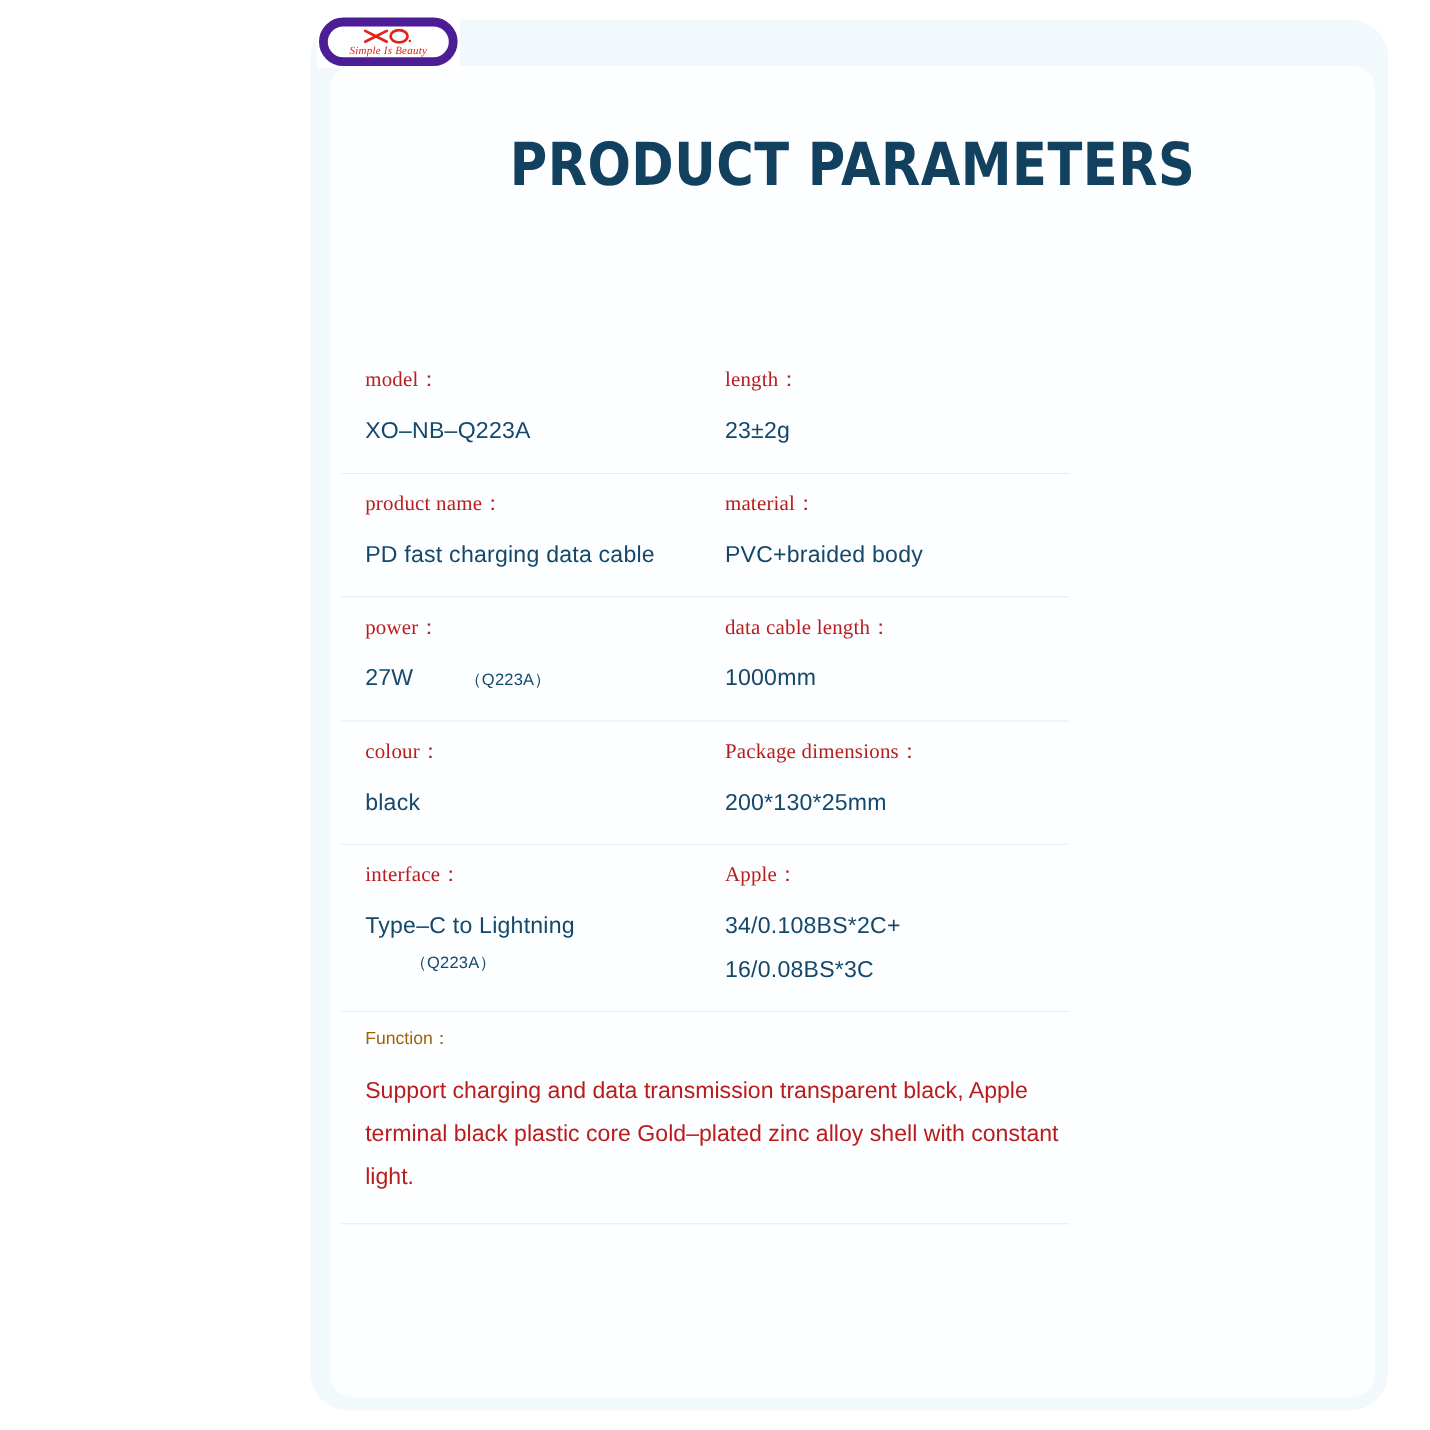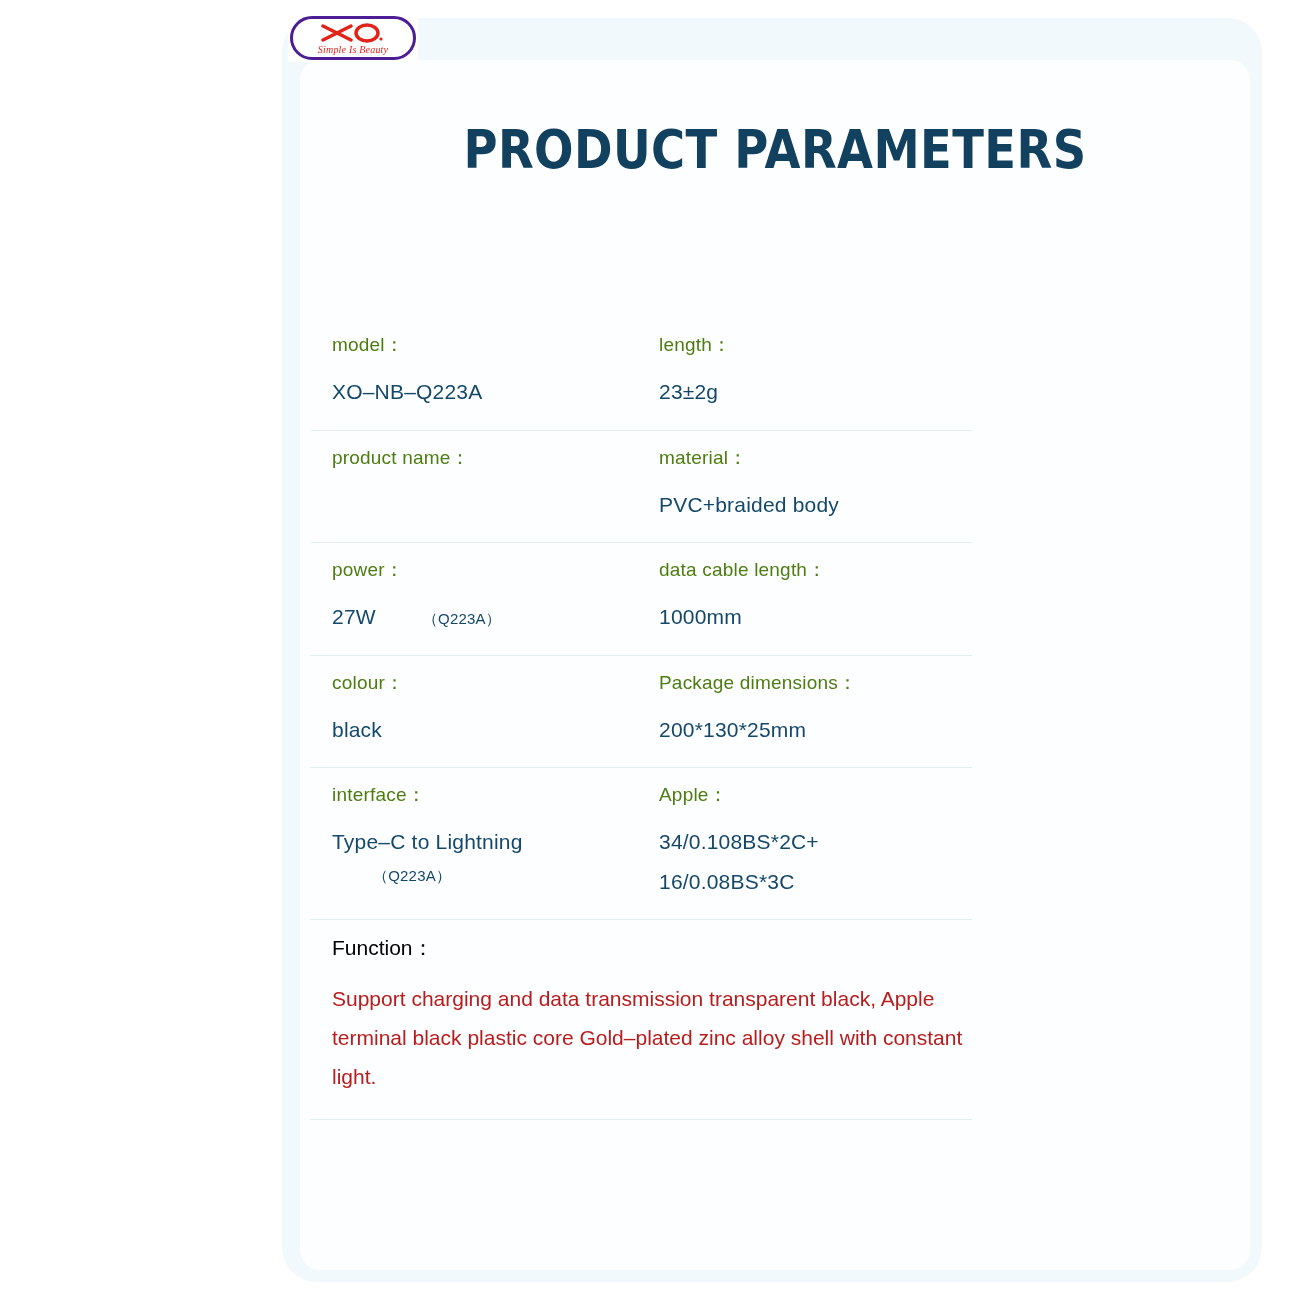--- a/index.html
+++ b/index.html
@@ -47,21 +47,21 @@
     height: 48px;
     background: #ffffff;
     display: flex;
     align-items: center;
     justify-content: center;
   }
   .logo-badge {
     position: relative;
     width: 126px;
     height: 44px;
-    border: 3px solid #4c1d95;
+    border: 8px solid #4c1d95;
     border-radius: 22px;
     background: #ffffff;
     display: flex;
     flex-direction: column;
     align-items: center;
     justify-content: center;
     box-sizing: border-box;
   }
   .logo-mark {
     display: block;
@@ -104,22 +104,22 @@
   }
   .row:last-child { border-bottom: 1px solid #e3eef3; }
   .cell {
     width: 50%;
     box-sizing: border-box;
     padding: 14px 0 22px 22px;
   }
   .cell.right { padding-left: 18px; }
   .label {
     font-size: 19px;
-    color: #4d7c0f;
-    font-family: Liberation Sans, sans-serif;
+    color: #b91c1c;
+    font-family: Liberation Serif, serif;
     margin-bottom: 18px;
     letter-spacing: 0.2px;
   }
   .value {
     font-size: 21px;
     color: #14486b;
     font-family: "Liberation Sans", sans-serif;
     letter-spacing: 0.2px;
     line-height: 1.5;
   }
@@ -129,22 +129,22 @@
     margin-left: 41px;
   }
   .value .line2 { display: block; margin-top: 8px; }
 
   .function-row {
     display: block;
     border-bottom: 1px solid #e3eef3;
     padding: 14px 0 22px 22px;
   }
   .function-label {
-    font-size: 21px;
-    color: #000000;
+    font-size: 16px;
+    color: #a16207;
     margin-bottom: 18px;
   }
   .function-text {
     font-size: 21px;
     color: #b91c1c;
     line-height: 1.85;
     max-width: 690px;
   }
 </style>
 </head>
@@ -178,20 +178,21 @@
       </div>
       <div class="cell right">
         <div class="label">length：</div>
         <div class="value">23±2g</div>
       </div>
     </div>
 
     <div class="row">
       <div class="cell">
         <div class="label">product name：</div>
+        <div class="value">PD fast charging data cable</div>
       </div>
       <div class="cell right">
         <div class="label">material：</div>
         <div class="value">PVC+braided body</div>
       </div>
     </div>
 
     <div class="row">
       <div class="cell">
         <div class="label">power：</div>

